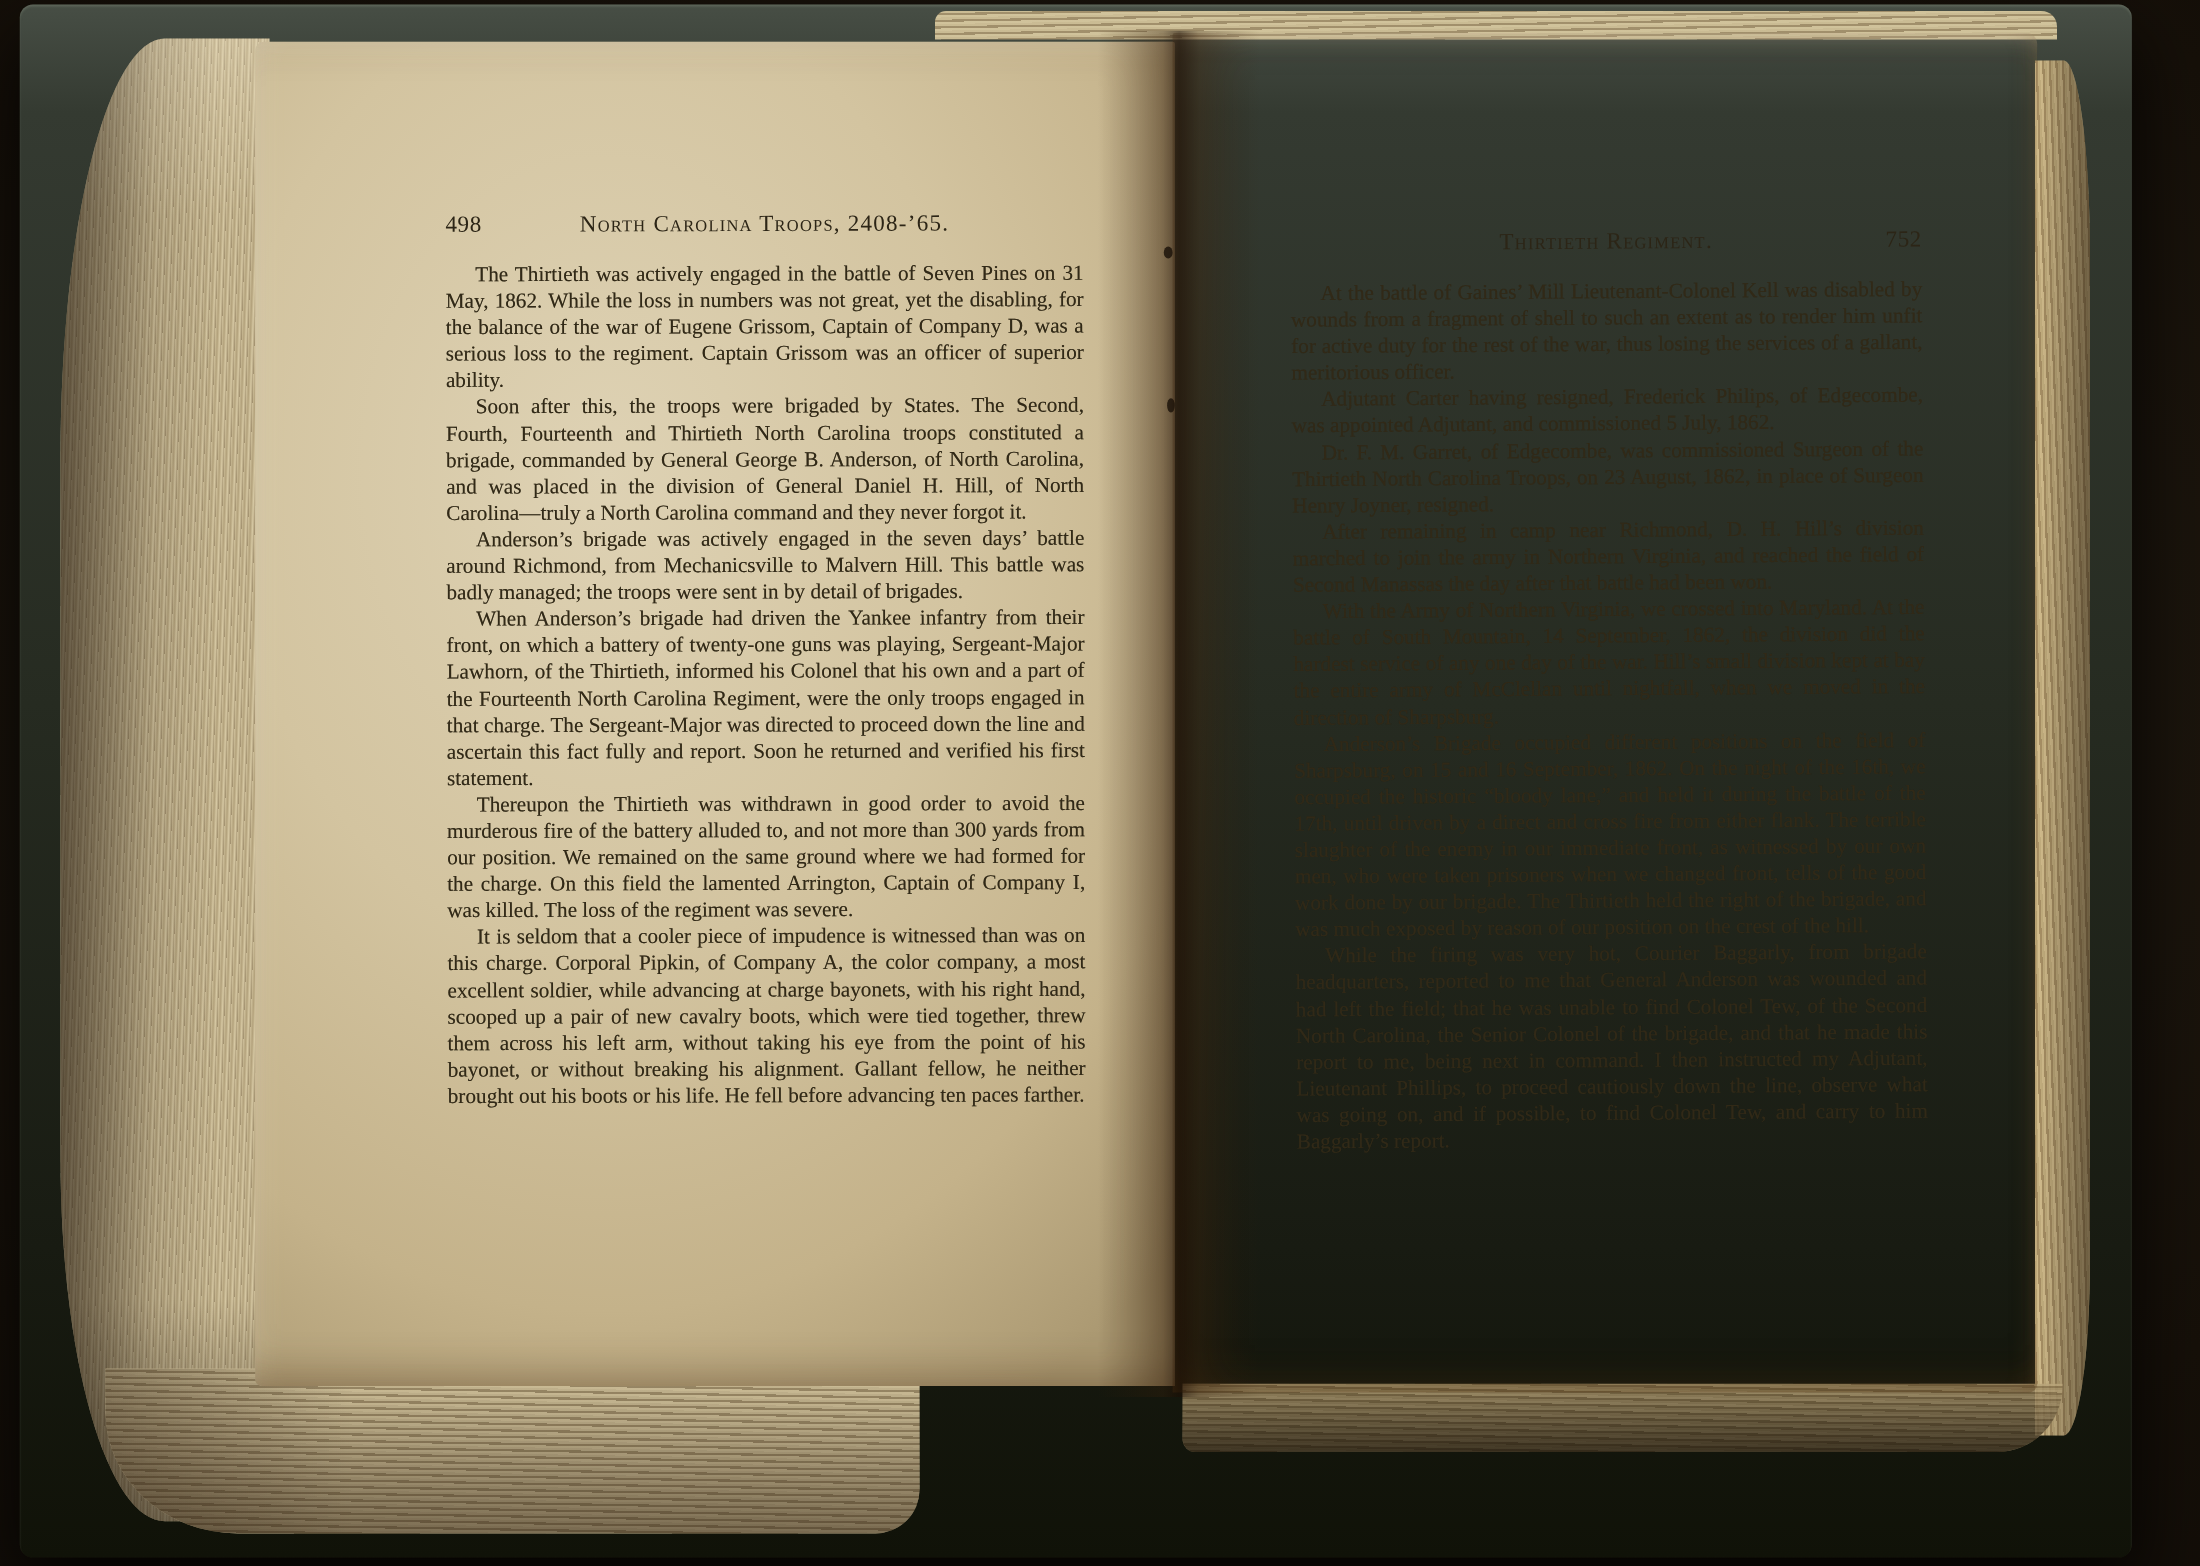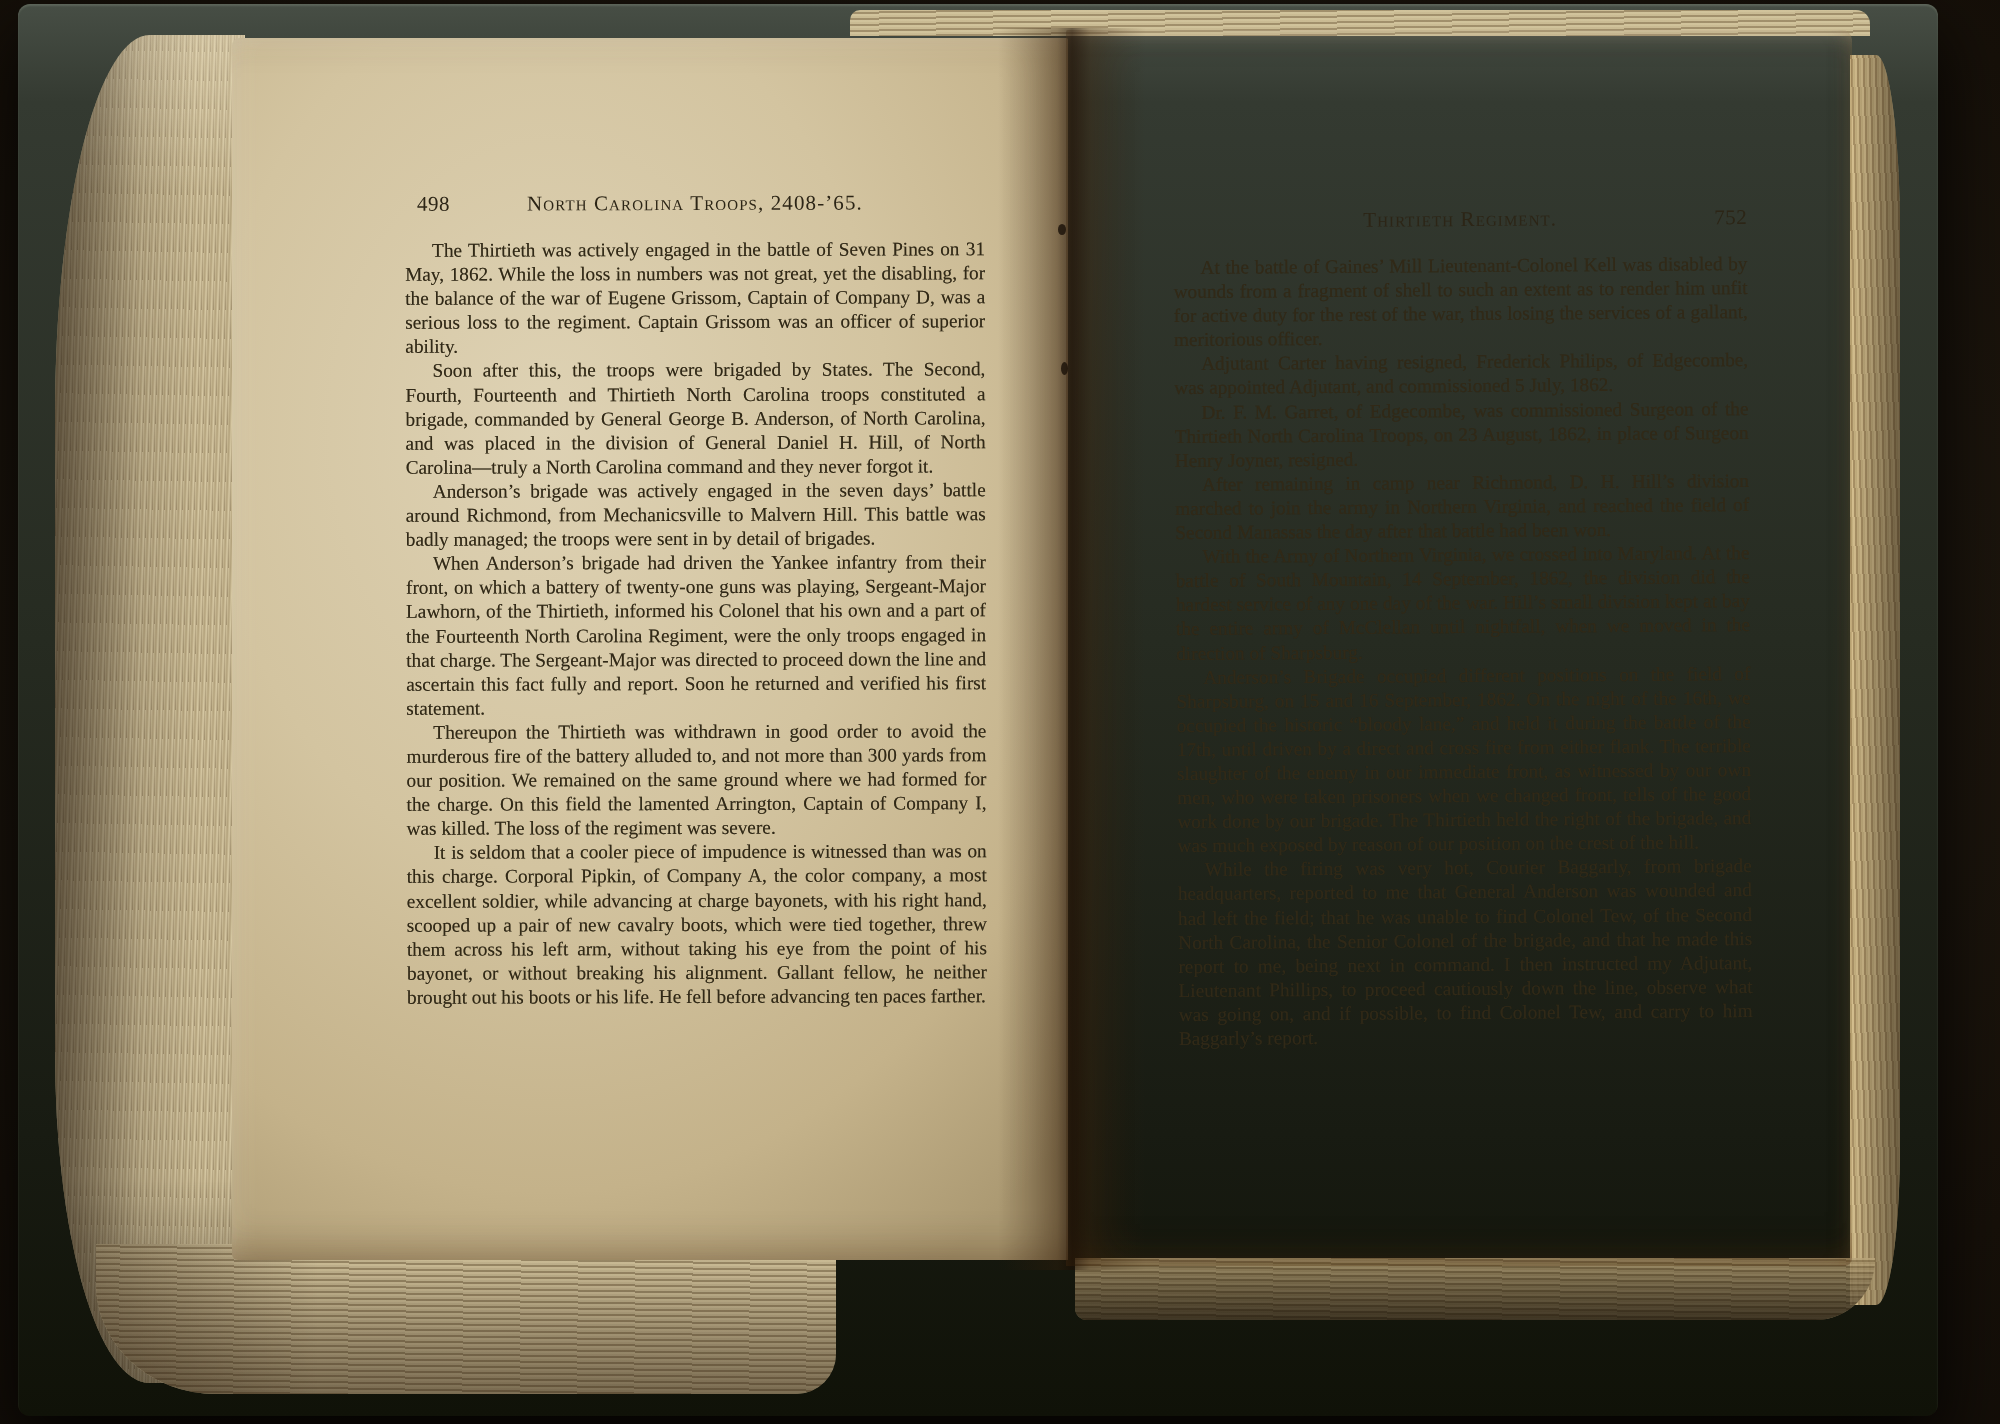--- a/index.html
+++ b/index.html
@@ -96,21 +96,21 @@
   .text-block{position:absolute;color:#30281a;}
   .text-left{left:406px;top:190px;width:580px;transform:rotate(-0.15deg);}
   .text-right{left:1176px;top:206px;width:574px;transform:rotate(-0.4deg);}
   .runhead{
     position:relative;text-align:center;
     font-variant:small-caps;letter-spacing:1.1px;
     font-size:21px;line-height:26px;color:#2c2516;
     margin-bottom:22px;white-space:nowrap;
   }
   .runhead .pagenum{position:absolute;top:0;font-variant:normal;letter-spacing:.5px;}
-  .text-left .pagenum{left:12px;}
+  .text-left .pagenum{left:0;}
   .text-right .pagenum{right:0;}
   .page-body p{
     margin:0;text-indent:27px;text-align:justify;
     font-size:19.3px;line-height:24.1px;
     color:#312917;
     hyphens:auto;-webkit-hyphens:auto;
     text-shadow:0 0 .5px rgba(49,41,23,.55);
   }
 </style>
 </head>

